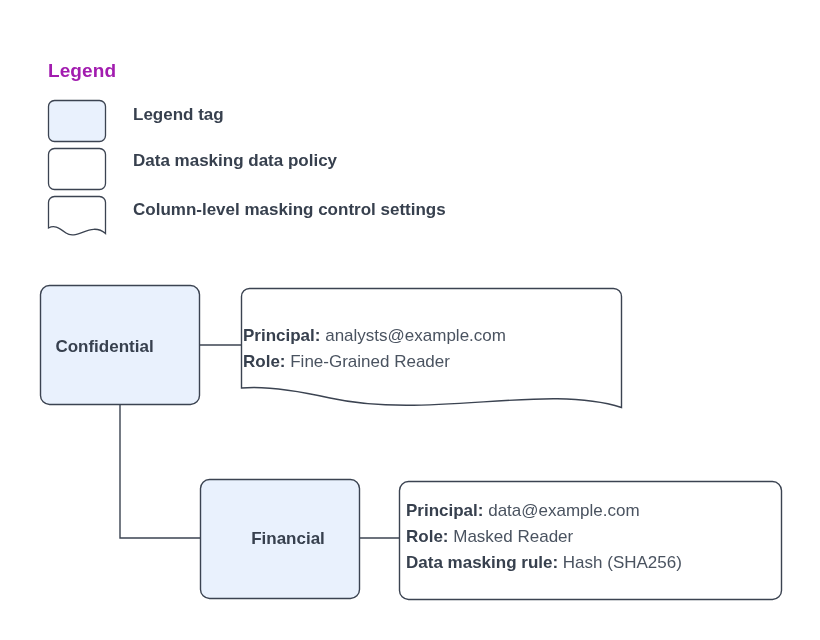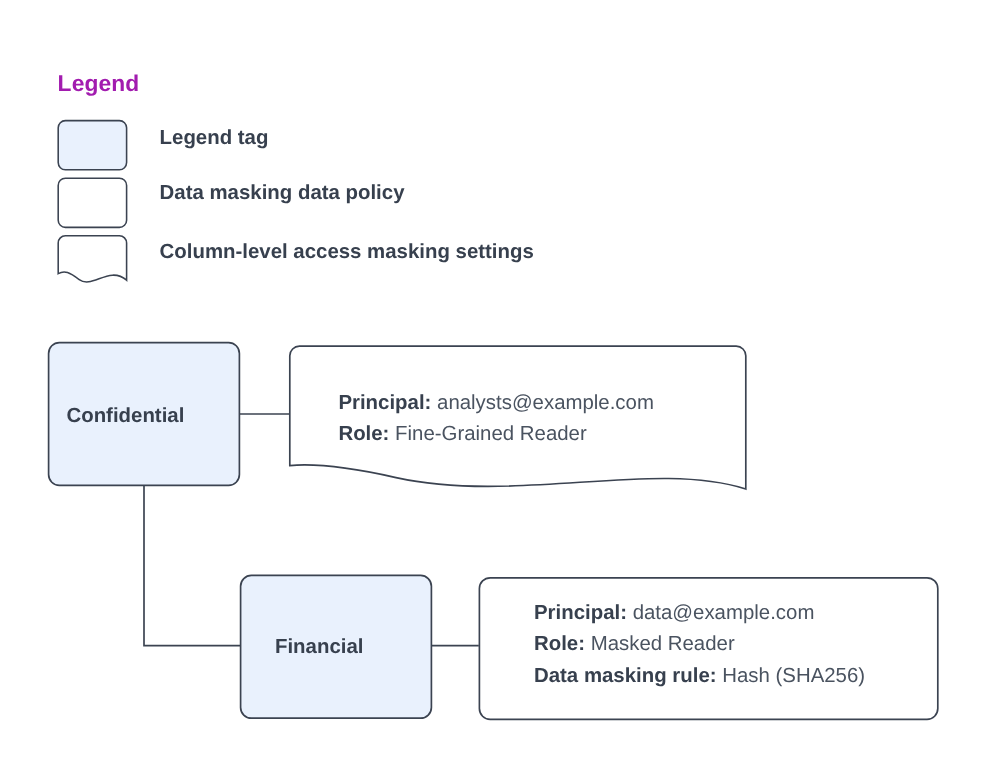--- a/index.html
+++ b/index.html
@@ -56,37 +56,36 @@
     text-align: center;
     white-space: nowrap;
     line-height: 1;
   }
   .node-label.confidential {
     left: 40px;
     top: 338px;
     width: 129px;
   }
   .node-label.financial {
-    left: 184px;
+    left: 206px;
     top: 530px;
     width: 164px;
   }
 
   
   .callout-text {
     position: absolute;
     font-size: 17px;
     color: #4a5360;
     line-height: 26px;
     white-space: nowrap;
   }
   .callout-text .k {
     font-weight: bold;
     color: #37404e;
-    margin-left: 39px;
   }
   .callout-text .v {
     font-weight: normal;
     color: #4a5360;
   }
   .callout-text.c1 { left: 243px; top: 323px; }
   .callout-text.c2 { left: 406px; top: 498px; }
   .callout-row { display: block; }
 </style>
 </head>
@@ -118,21 +117,21 @@
 
   <rect x="40.5" y="285.5" width="159" height="119" rx="9" ry="9" fill="#e9f1fd" stroke="#3b4351" stroke-width="1.4"></rect>
 
   <rect x="200.5" y="479.5" width="159" height="119" rx="9" ry="9" fill="#e9f1fd" stroke="#3b4351" stroke-width="1.4"></rect>
 </svg>
 
 <div class="legend-title">Legend</div>
 
 <div class="legend-label l0">Legend tag</div>
 <div class="legend-label l1">Data masking data policy</div>
-<div class="legend-label l2">Column-level access masking settings</div>
+<div class="legend-label l2">Column-level masking control settings</div>
 
 <div class="node-label confidential">Confidential</div>
 <div class="node-label financial">Financial</div>
 
 <div class="callout-text c1">
   <span class="callout-row">
     <span class="k">Principal:</span>
     <span class="v">analysts@example.com</span>
   </span>
   <span class="callout-row">

